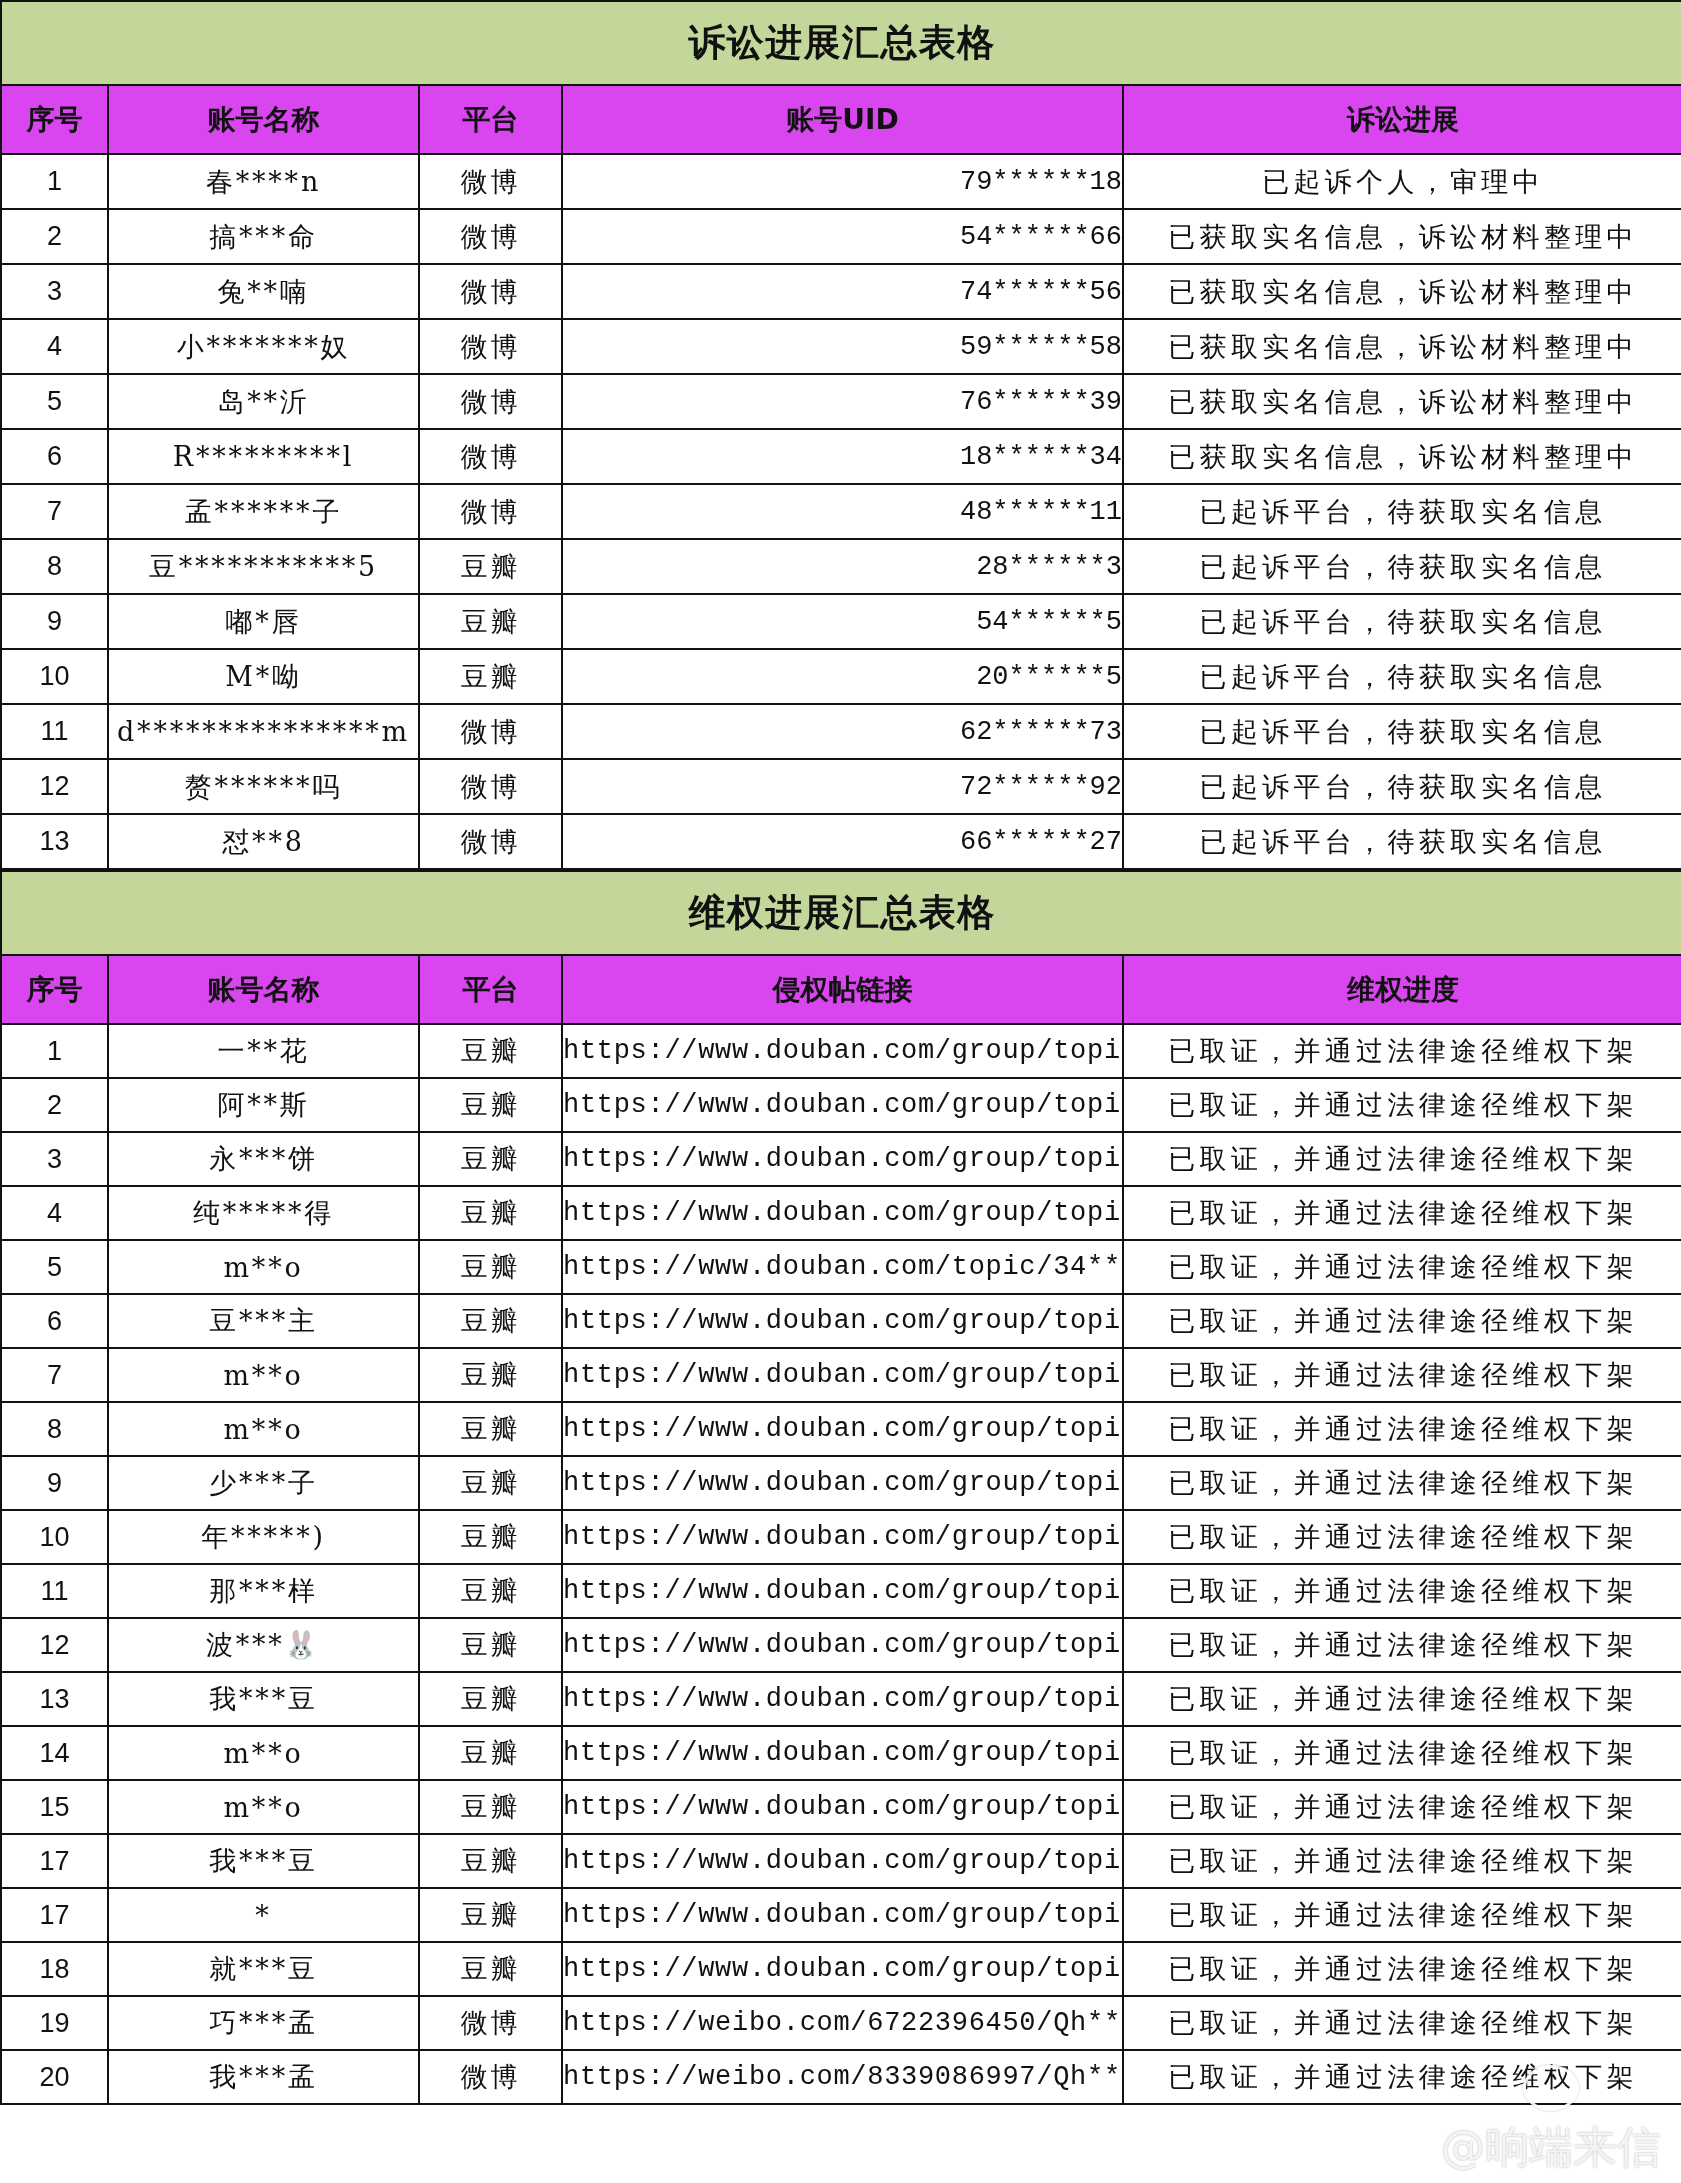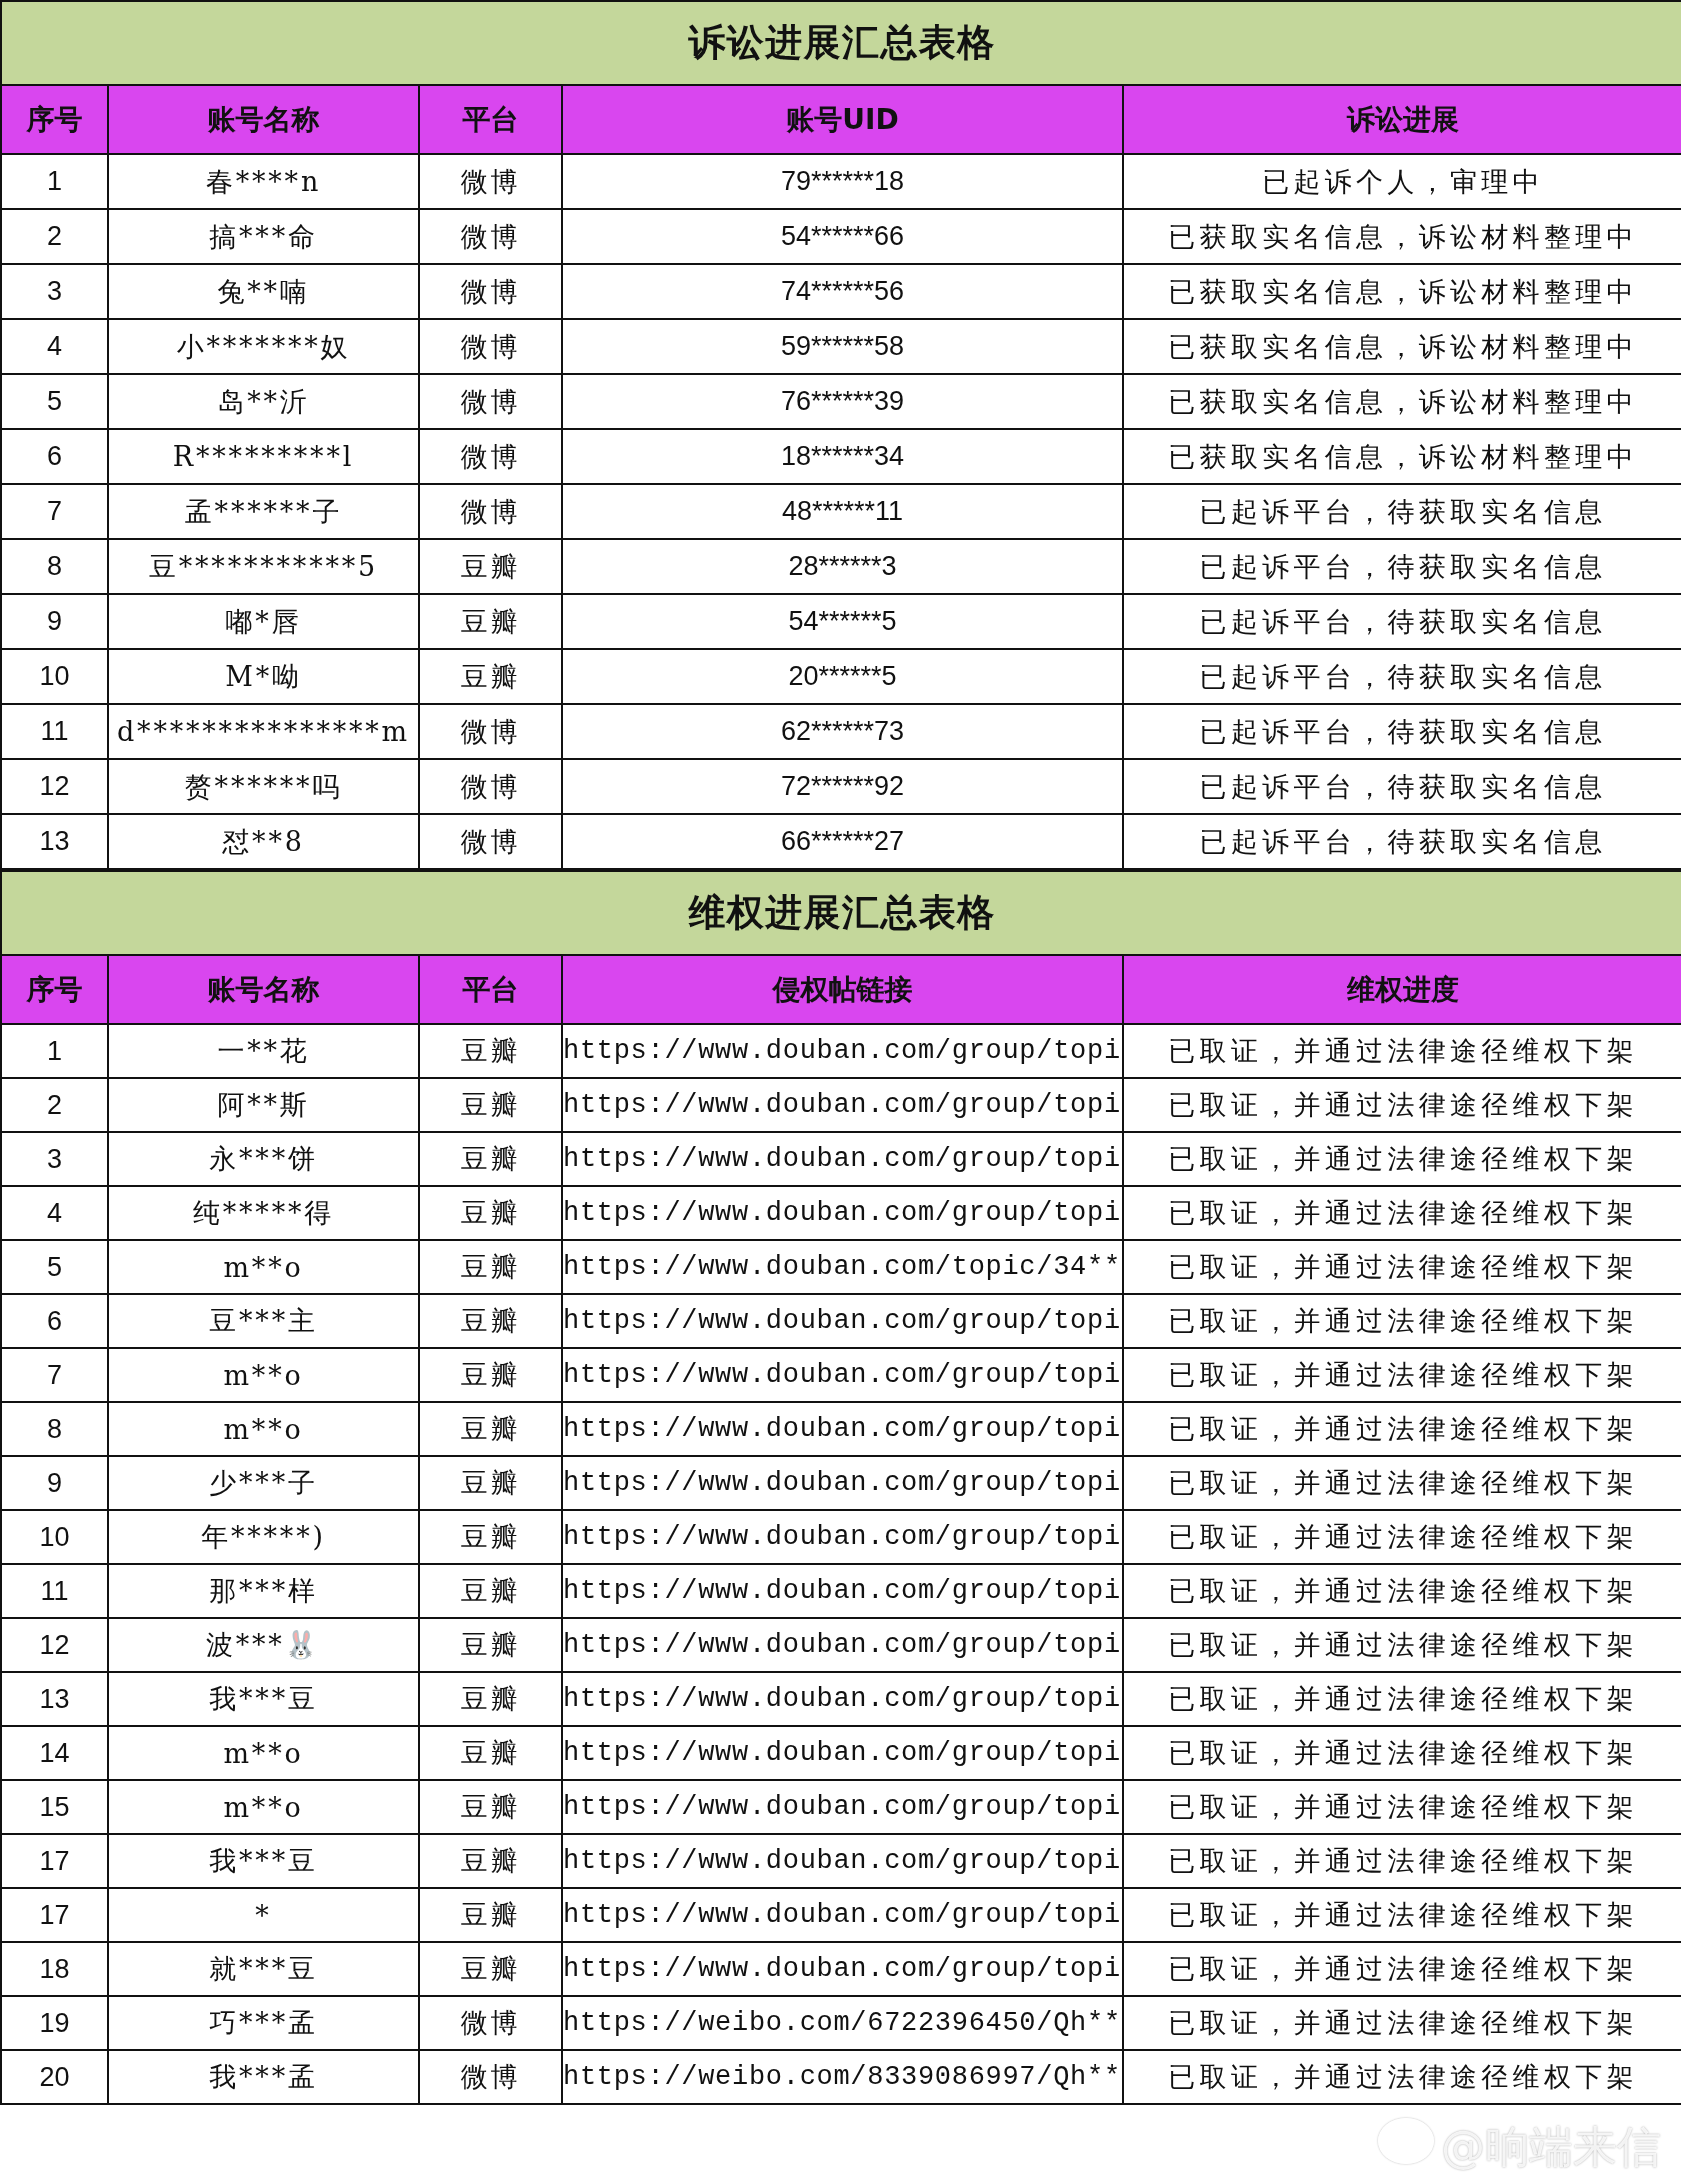--- a/index.html
+++ b/index.html
@@ -6,27 +6,27 @@
   body { width: 1682px; height: 2183px; position: relative; overflow: hidden;
          font-family: "DejaVu Sans", "Liberation Sans", sans-serif; color: #111; }
   table { border-collapse: collapse; table-layout: fixed; width: 1682px; }
   td, th { border: 2.1px solid #111; text-align: center; vertical-align: middle; padding: 0; overflow: hidden; white-space: nowrap; }
   col.c1 { width: 107px; } col.c2 { width: 311px; } col.c3 { width: 143px; } col.c4 { width: 561px; } col.c5 { width: 560px; }
   .title-row td { background: #c4d79b; height: 82px; font-size: 37px; font-weight: bold; letter-spacing: 1.4px; }
   .head-row th { background: #d946ef; height: 67px; font-size: 28px; font-weight: bold; }
   .data-row td { height: 53px; font-size: 27px; background: #ffffff; }
   .num { font-family: "Liberation Sans", sans-serif; }
   .cjk { font-family: "DejaVu Serif", serif; letter-spacing: 2.8px; }
-  .uid { font-family: Liberation Sans, sans-serif; font-size: 27px; }
+  .uid { font-family: Liberation Mono, monospace; font-size: 27px; text-align: right; }
   .url { font-family: "Liberation Mono", monospace; font-size: 20px; letter-spacing: 0.7px; }
   .progress { font-family: "DejaVu Serif", serif; letter-spacing: 4.3px; }
   #t1 .data-row td { height: 53px; }
   #t2 .data-row td { height: 52px; }
   .watermark { position: absolute; right: 21px; bottom: 5.7px; font-size: 44px; color: rgba(255,255,255,0.85);
-    text-shadow: 0 0 2.1px rgba(0,0,0,0.35); font-family: "DejaVu Sans", sans-serif; pointer-events: none; display: flex; gap: 7px; }
+    text-shadow: 0 0 2.1px rgba(0,0,0,0.35); font-family: "DejaVu Sans", sans-serif; pointer-events: none; display: flex; align-items: center; gap: 7px; flex-direction: column; }
   .wb-logo { width: 50px; height: 40px; border-radius: 50%; border: 3.5px solid rgba(255,255,255,0.9);
     box-shadow: 0 0 2.1px rgba(0,0,0,0.3); }
 </style>
 </head>
 <body>
 
 <table id="t1">
   <colgroup>
       <col class="c1">
       <col class="c2">

